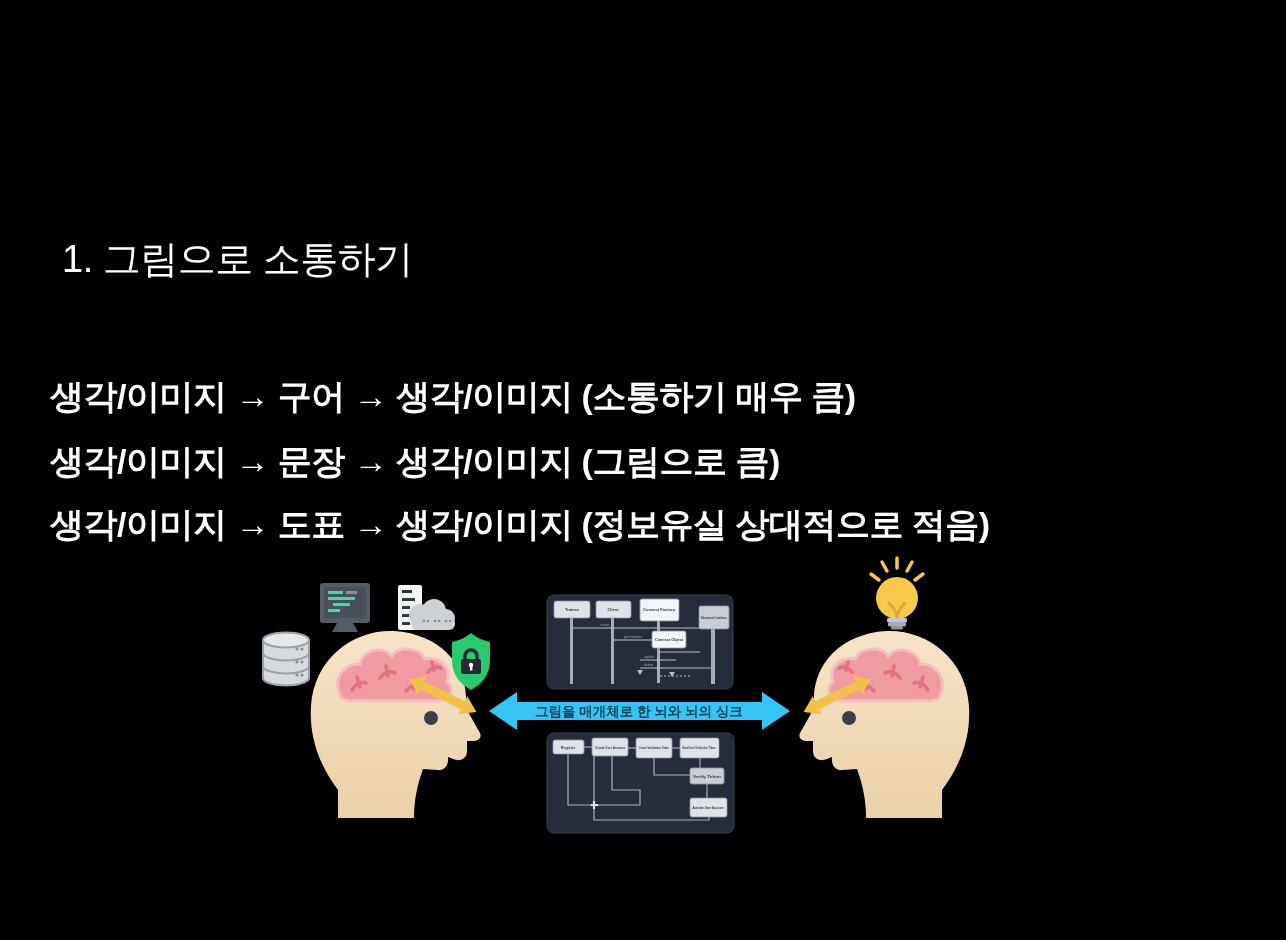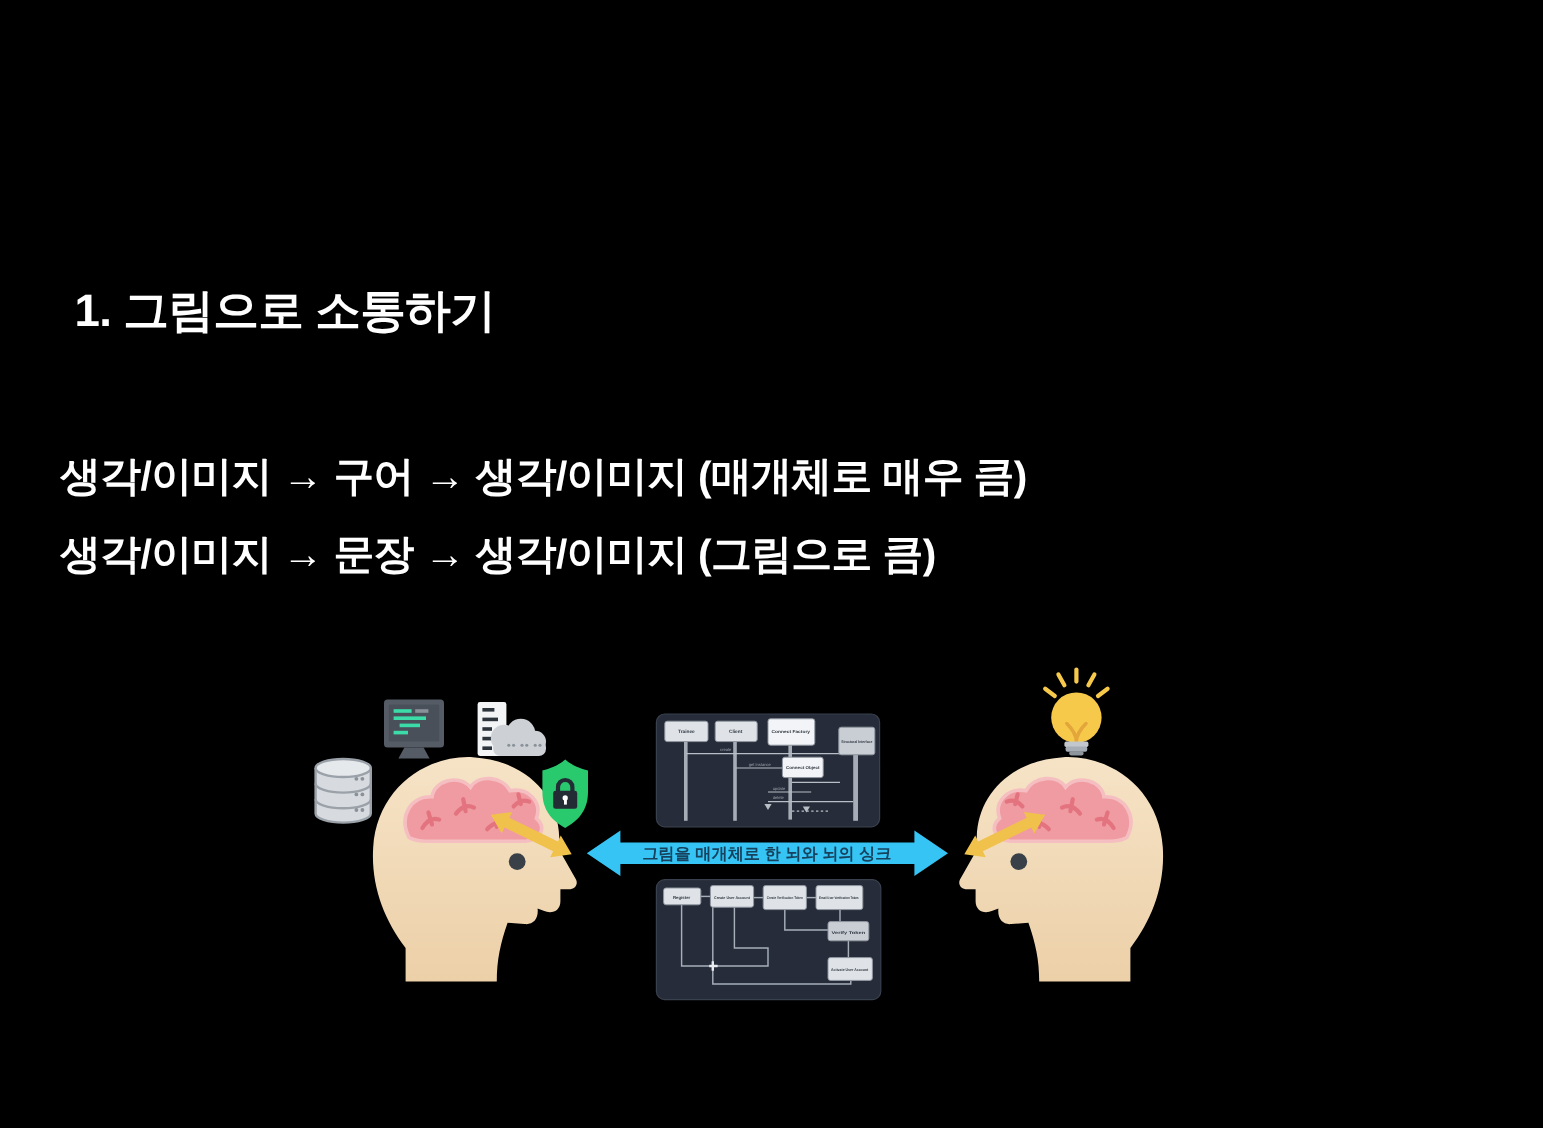--- a/index.html
+++ b/index.html
@@ -7,21 +7,21 @@
   }
   *{box-sizing:border-box;margin:0;padding:0}
   html,body{background:var(--background);}
   body{font-family:"Liberation Sans","DejaVu Sans",sans-serif;}
   .slide{
     position:relative;width:1286px;height:940px;background:var(--background);
     overflow:hidden;
   }
   .title{
     position:absolute;left:62px;top:234px;
-    color:var(--text);font-size:38px;font-weight:700;letter-spacing:-0.5px;
+    color:var(--text);font-size:38px;font-weight:400;letter-spacing:-0.5px;
     white-space:nowrap;
   }
   .bodyline{
     position:absolute;left:50px;
     color:var(--text);font-size:34px;font-weight:700;letter-spacing:-0.5px;
     white-space:nowrap;
   }
   .bodyline.l1{top:374px}
   .bodyline.l2{top:439px}
   .bodyline.l3{top:502px}
@@ -29,22 +29,23 @@
   svg text{font-family:"Liberation Sans","DejaVu Sans",sans-serif}
   .tinybox-label{fill:#333A44;font-weight:bold}
   .msg-label{fill:#9AA3AD}
 </style>
 </head>
 <body>
 
 <div class="slide">
 
   <div class="title">1. 그림으로 소통하기</div>
-  <div class="bodyline l1">생각/이미지 → 구어 → 생각/이미지 (매개체로 매우 큼)</div>
+  <div class="bodyline l1">생각/이미지 → 구어 → 생각/이미지 (소통하기 매우 큼)</div>
   <div class="bodyline l2">생각/이미지 → 문장 → 생각/이미지 (그림으로 큼)</div>
+  <div class="bodyline l3">생각/이미지 → 도표 → 생각/이미지 (정보유실 상대적으로 적음)</div>
 
   <svg class="illustration" viewBox="0 550 1286 390" width="1286" height="390">
 
     <defs>
       <linearGradient id="skinGrad" x1="0" y1="0" x2="0" y2="1">
         <stop offset="0" stop-color="#F6E3C6"></stop>
         <stop offset="1" stop-color="#ECD0A8"></stop>
       </linearGradient>
 
       <g id="head">

